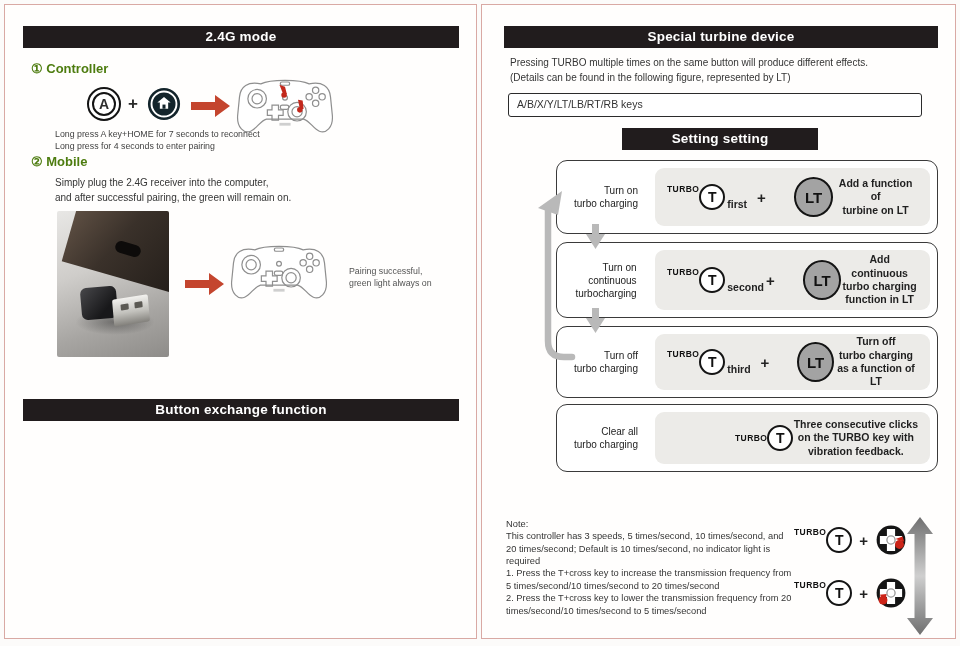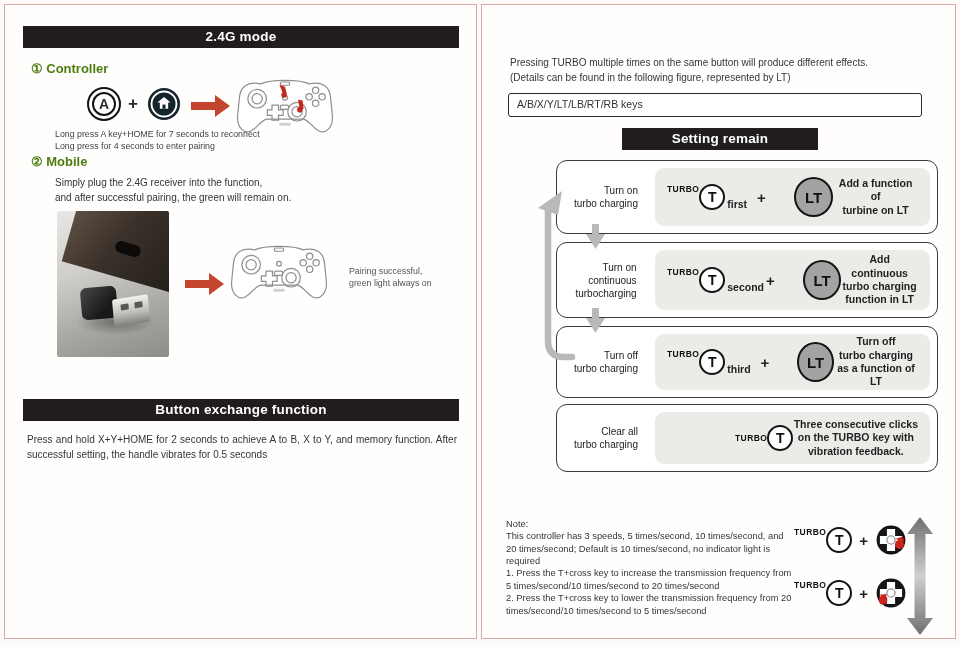--- a/index.html
+++ b/index.html
@@ -114,21 +114,21 @@
       </g>
     </svg>
   </div>
 
 
   <div class="cap pre" style="left:50px;top:123px">Long press A key+HOME for 7 seconds to reconnect
 Long press for 4 seconds to enter pairing</div>
 
   <div class="h-num" style="left:26px;top:149px">② Mobile</div>
 
-  <div class="para pre" style="left:50px;top:171px">Simply plug the 2.4G receiver into the function,
+  <div class="para pre" style="left:50px;top:171px">Simply plug the 2.4G receiver into the computer,
 and after successful pairing, the green will remain on.</div>
 
   <div class="photo">
     <div class="laptop"></div>
     <div class="laptop-port"></div>
     <div class="dshadow"></div>
     <div class="dongle-body"></div>
     <div class="dongle-metal">
       <div class="hole" style="left:8px;top:6px"></div>
       <div class="hole" style="left:22px;top:6px"></div>
@@ -160,32 +160,32 @@
       </g>
       <rect x="50" y="49" width="12" height="3" fill="#cfcfcf"></rect>
     </svg>
   </div>
 
   <div class="small-note pre" style="left:344px;top:261px;width:120px">Pairing successful,
 green light always on</div>
 
   <div class="bar" style="left:18px;top:394px;width:436px">Button exchange function</div>
 
-  <div class="para" style="left:22px;top:428px;width:430px;text-align:justify">Press and hold X+Y+HOME for 2 seconds to achieve A to B, X to Y, and memory function. After successful setting, the handle vibrates for 0.5 seconds</div>
 </div>
 
 <div class="page" id="page-right">
 
+  <div class="bar" style="left:22px;top:21px;width:434px">Special turbine device</div>
 
   <div class="para pre" style="left:28px;top:51px">Pressing TURBO multiple times on the same button will produce different effects.
 (Details can be found in the following figure, represented by LT)</div>
 
   <div class="keysbox">A/B/X/Y/LT/LB/RT/RB keys</div>
 
-  <div class="bar" style="left:140px;top:123px;width:196px">Setting remain</div>
+  <div class="bar" style="left:140px;top:123px;width:196px">Setting setting</div>
 
   <div class="frow" style="top:155px;height:74px">
     <div class="rlabel pre">Turn on
 turbo charging</div>
     <div class="gbox">
       <div class="tstack">
         <span class="tlabel">TURBO</span>
         <span class="trow">
             <span class="tcirc">T</span>
           <span class="press">first</span>

